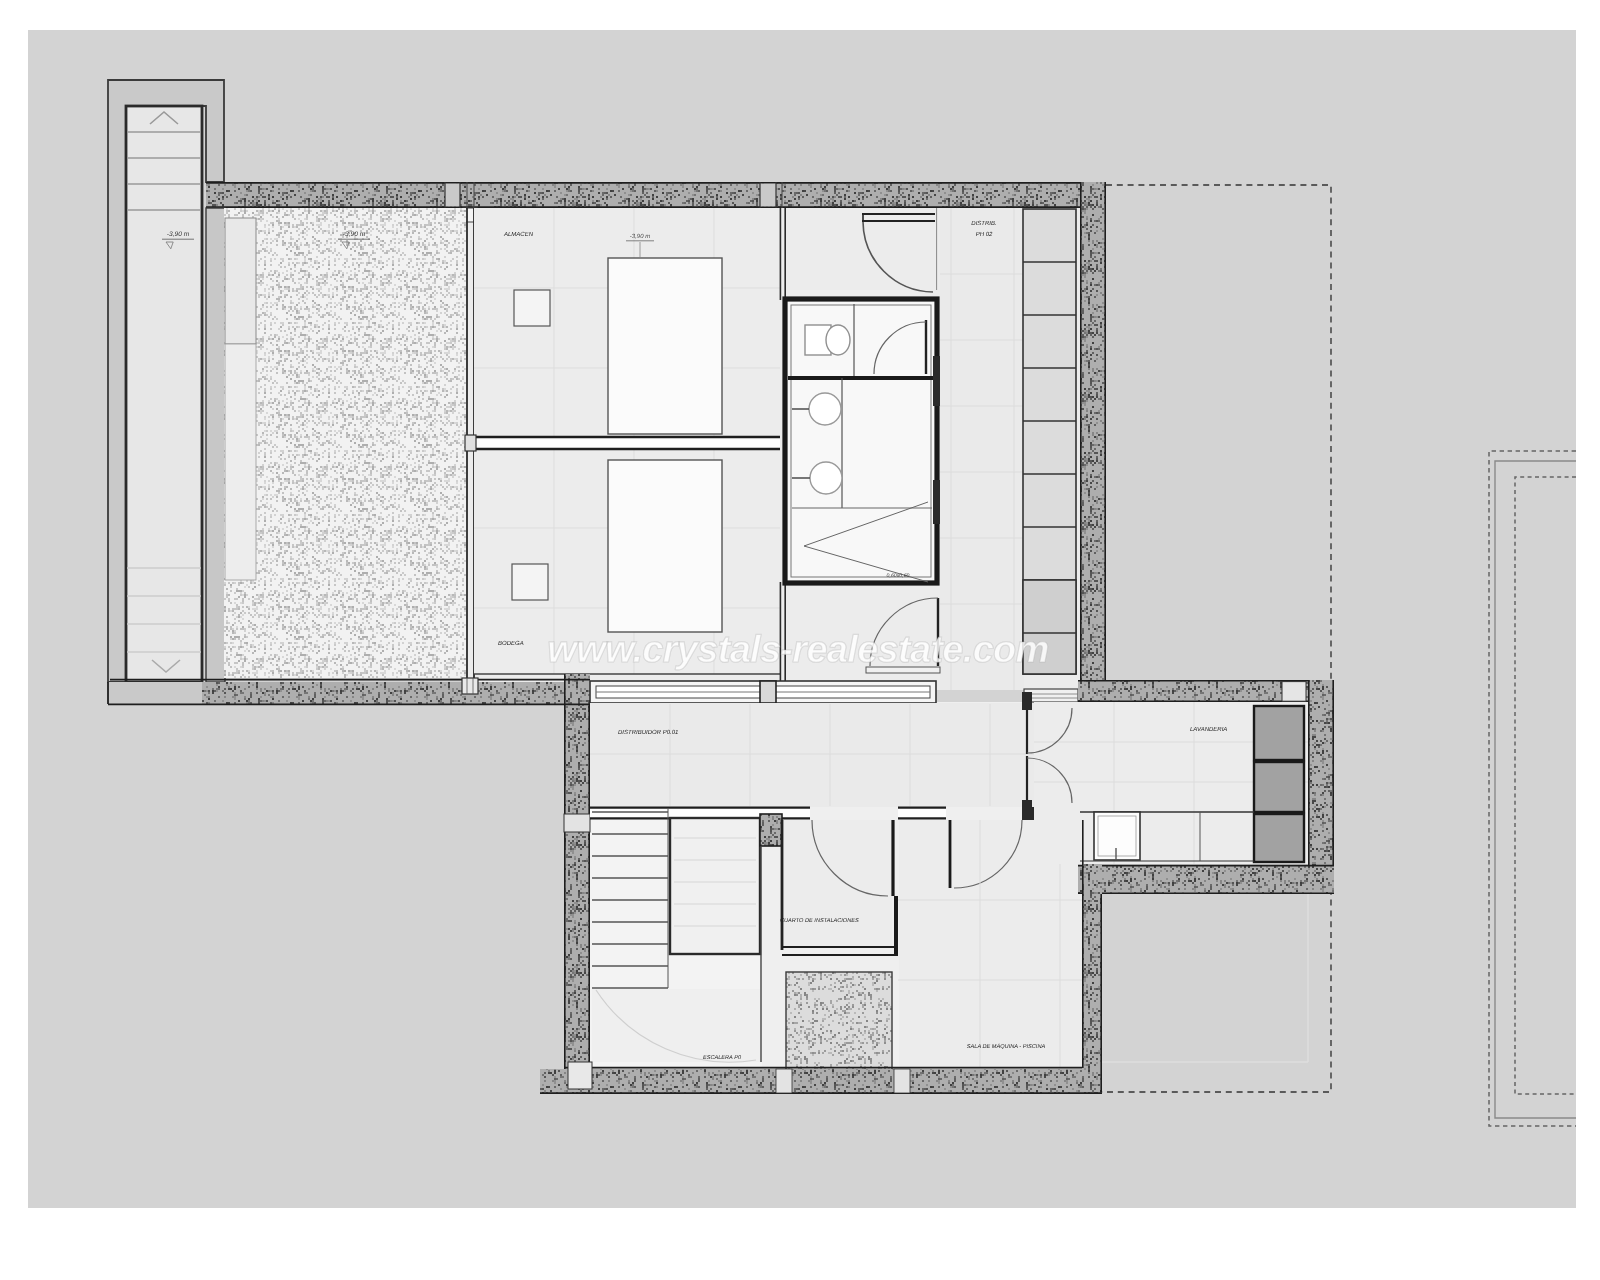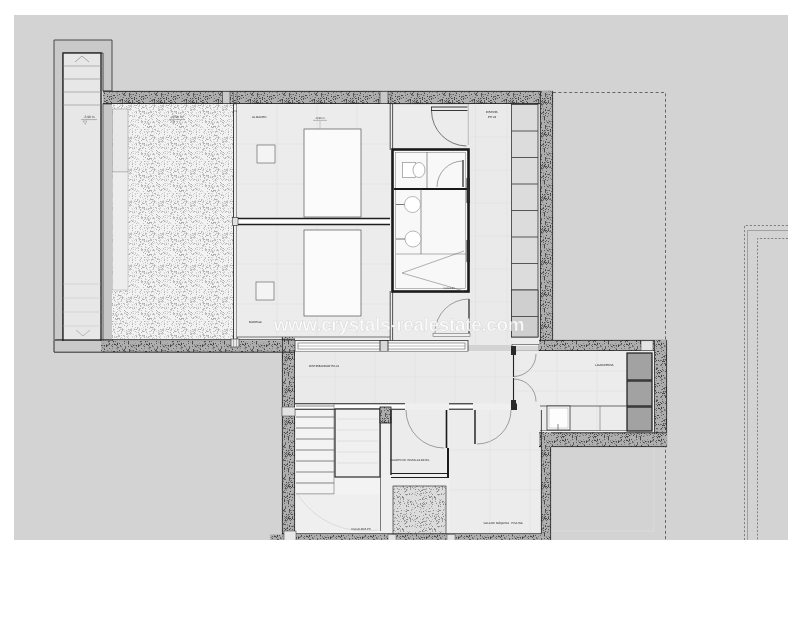--- a/index.html
+++ b/index.html
@@ -1,16 +1,16 @@
 <!DOCTYPE html>
 <html><head>
 <meta charset="utf-8">
 <style>
 html,body{margin:0;padding:0;background:#fff;font-family:"Liberation Sans",sans-serif;}
-#page{position:relative;width:800px;height:540px;background:#c4b5fd;overflow:hidden;}
+#page{position:relative;width:800px;height:604px;background:#c4b5fd;overflow:hidden;font-style:italic;}
 svg{display:block;}
 text{text-rendering:geometricPrecision;opacity:0.99;}
 </style>
 </head>
 <body>
 <div id="page">
 <svg width="800" height="640" viewBox="0 0 800 640">
 <defs>
 <pattern id="hw" width="32" height="32" patternUnits="userSpaceOnUse">
 <rect width="32" height="32" fill="#aeaeae"></rect>

